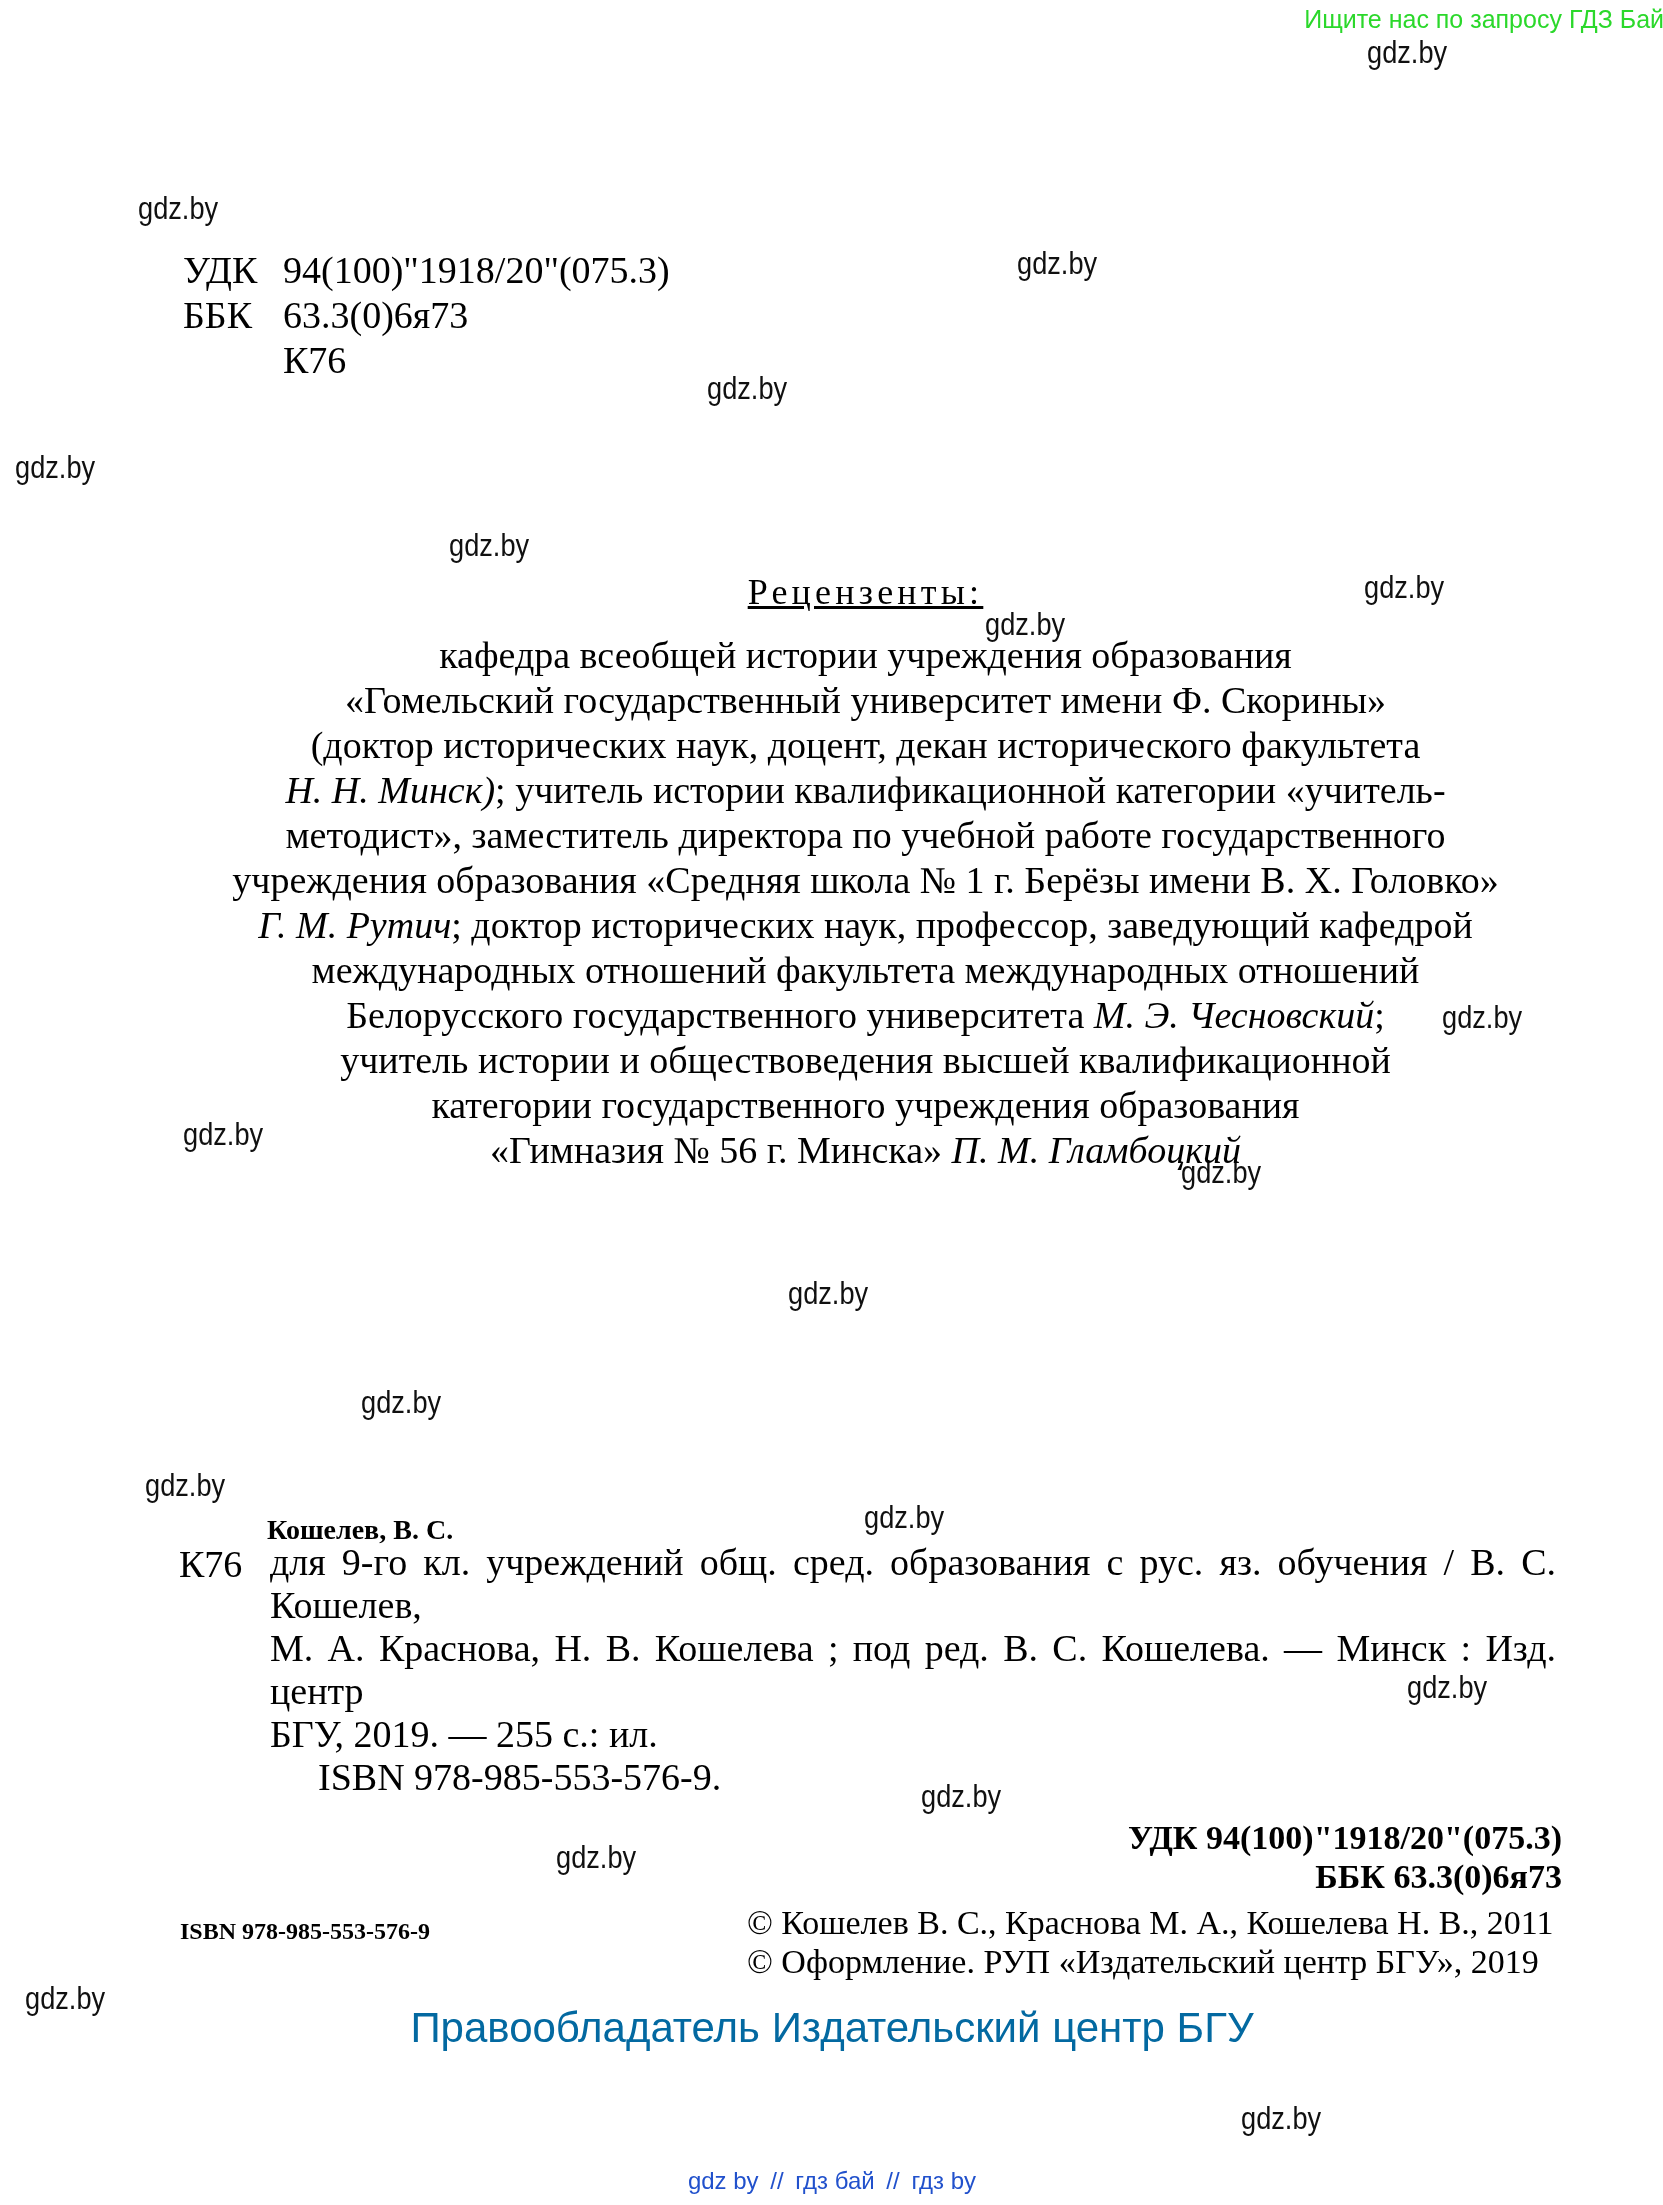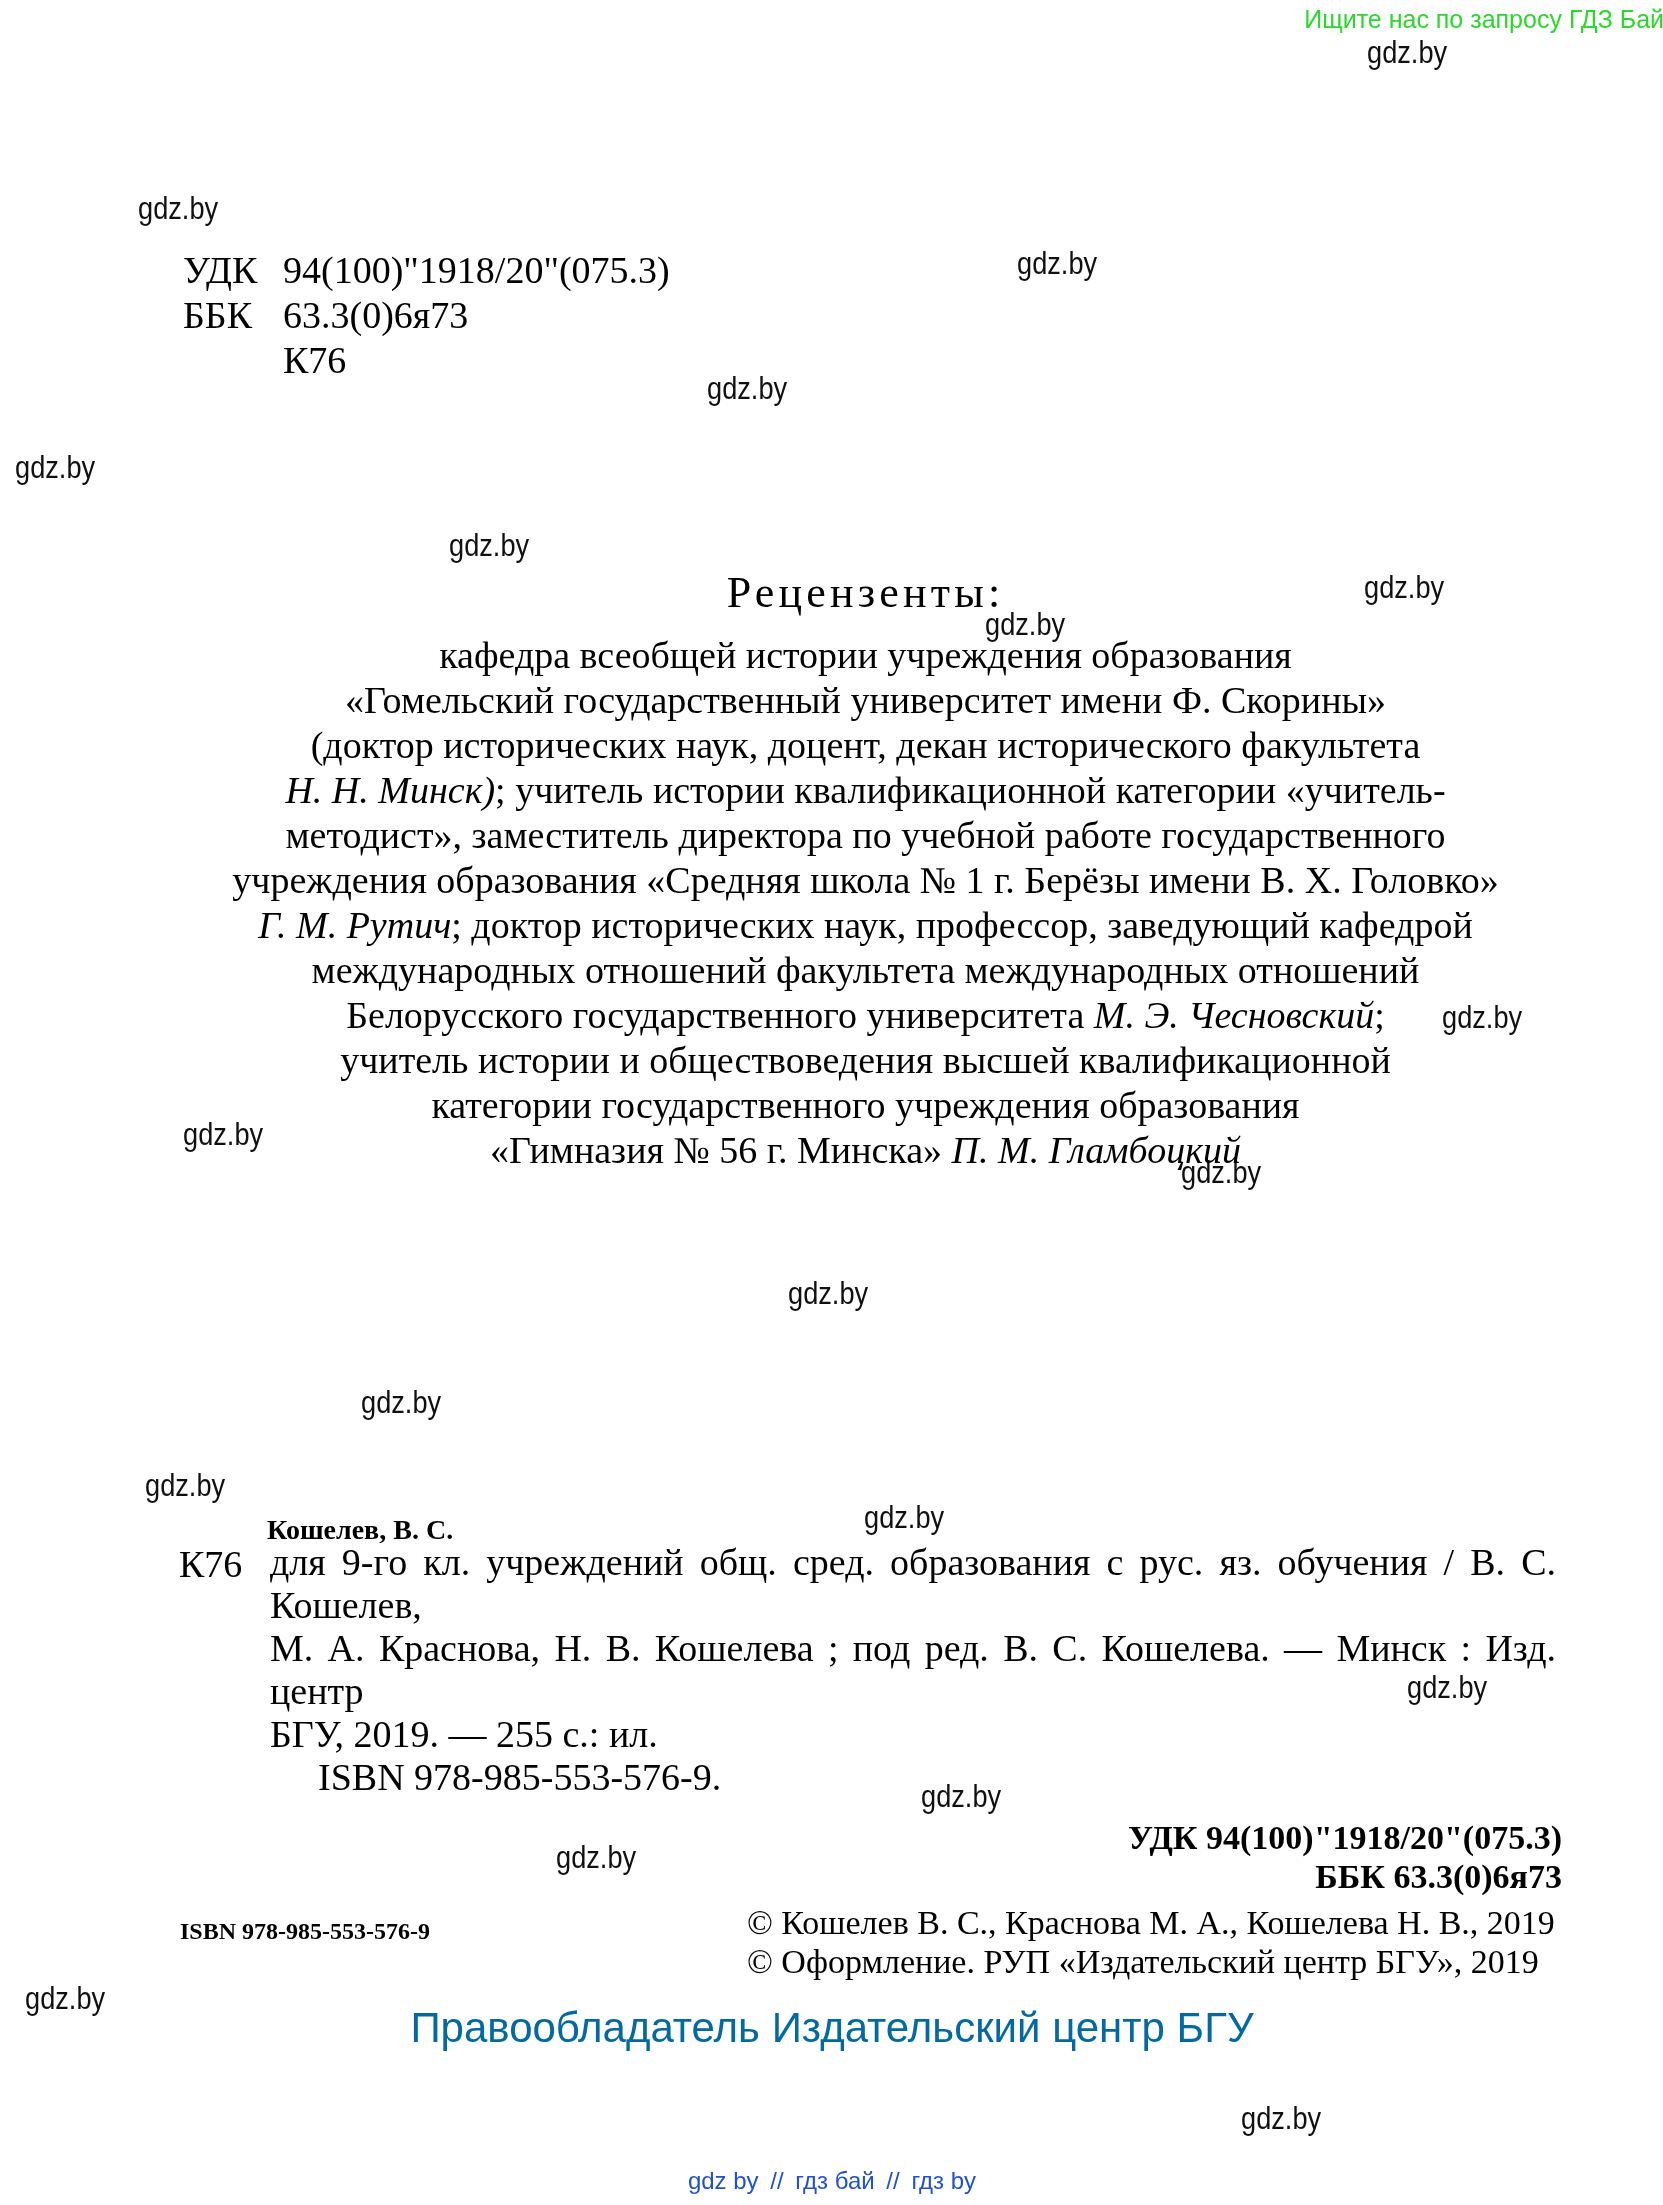--- a/index.html
+++ b/index.html
@@ -36,21 +36,21 @@
     font-size:38px;line-height:45px;
     white-space:nowrap;
   }
   .udk-top .lbl{display:inline-block;width:100px;}
   
   .reviewers{
     position:absolute;left:94px;top:570px;width:1543px;
     text-align:center;
     font-size:38px;line-height:45px;
   }
-  .rev-heading{letter-spacing:4.2px;margin:0 0 18.4px 0;font-weight:normal;font-size:44px;}
+  .rev-heading{letter-spacing:4.2px;margin:0 0 18.4px 0;font-weight:normal;font-size:36px;text-decoration:underline;}
   .it{font-style:italic;}
   
   .card-author{
     position:absolute;left:267px;top:1508px;
     font-weight:bold;font-size:28px;line-height:44px;white-space:nowrap;
   }
   .card-code{
     position:absolute;left:179px;top:1543px;
     font-size:38px;line-height:43px;white-space:nowrap;
   }
@@ -154,21 +154,21 @@
     <div class="indent">ISBN 978-985-553-576-9.</div>
   </div>
 
   <div class="imprint-right">
     <div>УДК 94(100)"1918/20"(075.3)</div>
     <div>ББК 63.3(0)6я73</div>
   </div>
 
   <div class="isbn-bottom">ISBN 978-985-553-576-9</div>
   <div class="copyright">
-    <div>© Кошелев В. С., Краснова М. А., Кошелева Н. В., 2019</div>
+    <div>© Кошелев В. С., Краснова М. А., Кошелева Н. В., 2011</div>
     <div>© Оформление. РУП «Издательский центр БГУ», 2019</div>
   </div>
 
   <div class="rights" style="color: #0369a1;">Правообладатель Издательский центр БГУ</div>
 
   <div class="footer" style="color: rgb(33, 81, 204);">
     <a>gdz by</a><span class="sep">//</span><a>гдз бай</a><span class="sep">//</span><a>гдз by</a>
   </div>
 
 </div>

